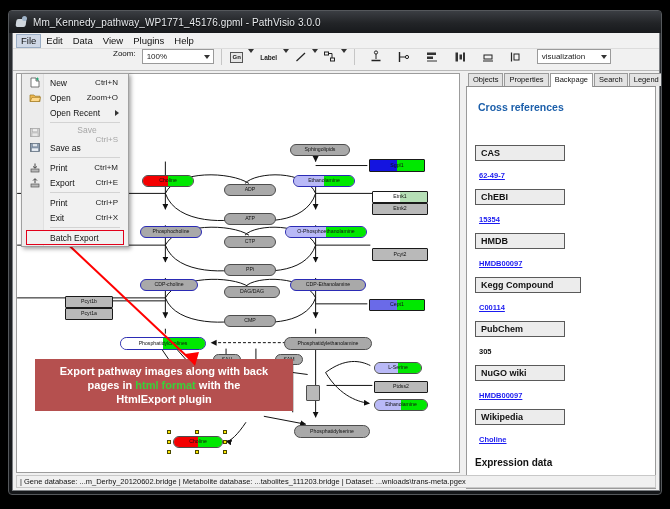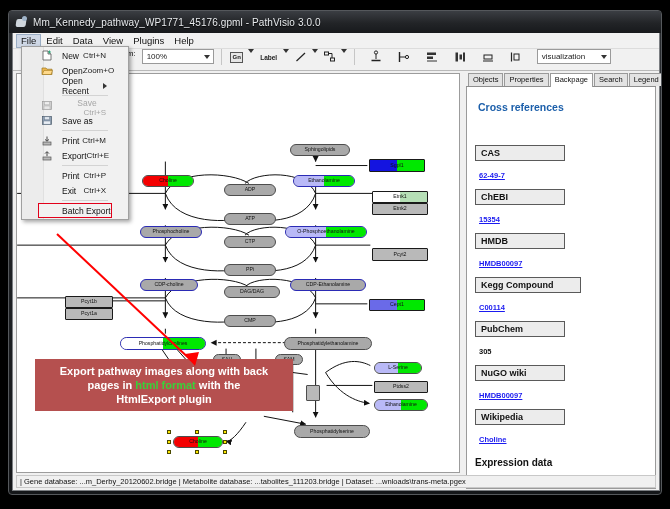--- a/index.html
+++ b/index.html
@@ -240,27 +240,27 @@
     background:#f0f0f0;
     border:1px solid #c8c8c8;
     display:flex;align-items:center;
     font-size:7.5px;color:#111;
     padding-left:3px;
     white-space:nowrap;
   }
 
   
   .filemenu {
-    position:absolute; left:8px; top:13px;
+    position:absolute; left:8px; top:40px;
     width:108px;
     background:#f1f1f1;
     border:1px solid #a0a0a0;
     box-shadow: 2px 2px 4px rgba(0,0,0,.35);
     z-index: 50;
-    padding:1px 16px;
+    padding:1px 4px;
   }
   .filemenu .strip {
     position:absolute;left:0;top:0;bottom:0;width:22px;
     background:#ececec; border-right:1px solid #e0e0e0;
   }
   .fm-row {
     position:relative;
     display:flex;align-items:center;
     height:15px;
     font-size:8.5px;color:#111;

